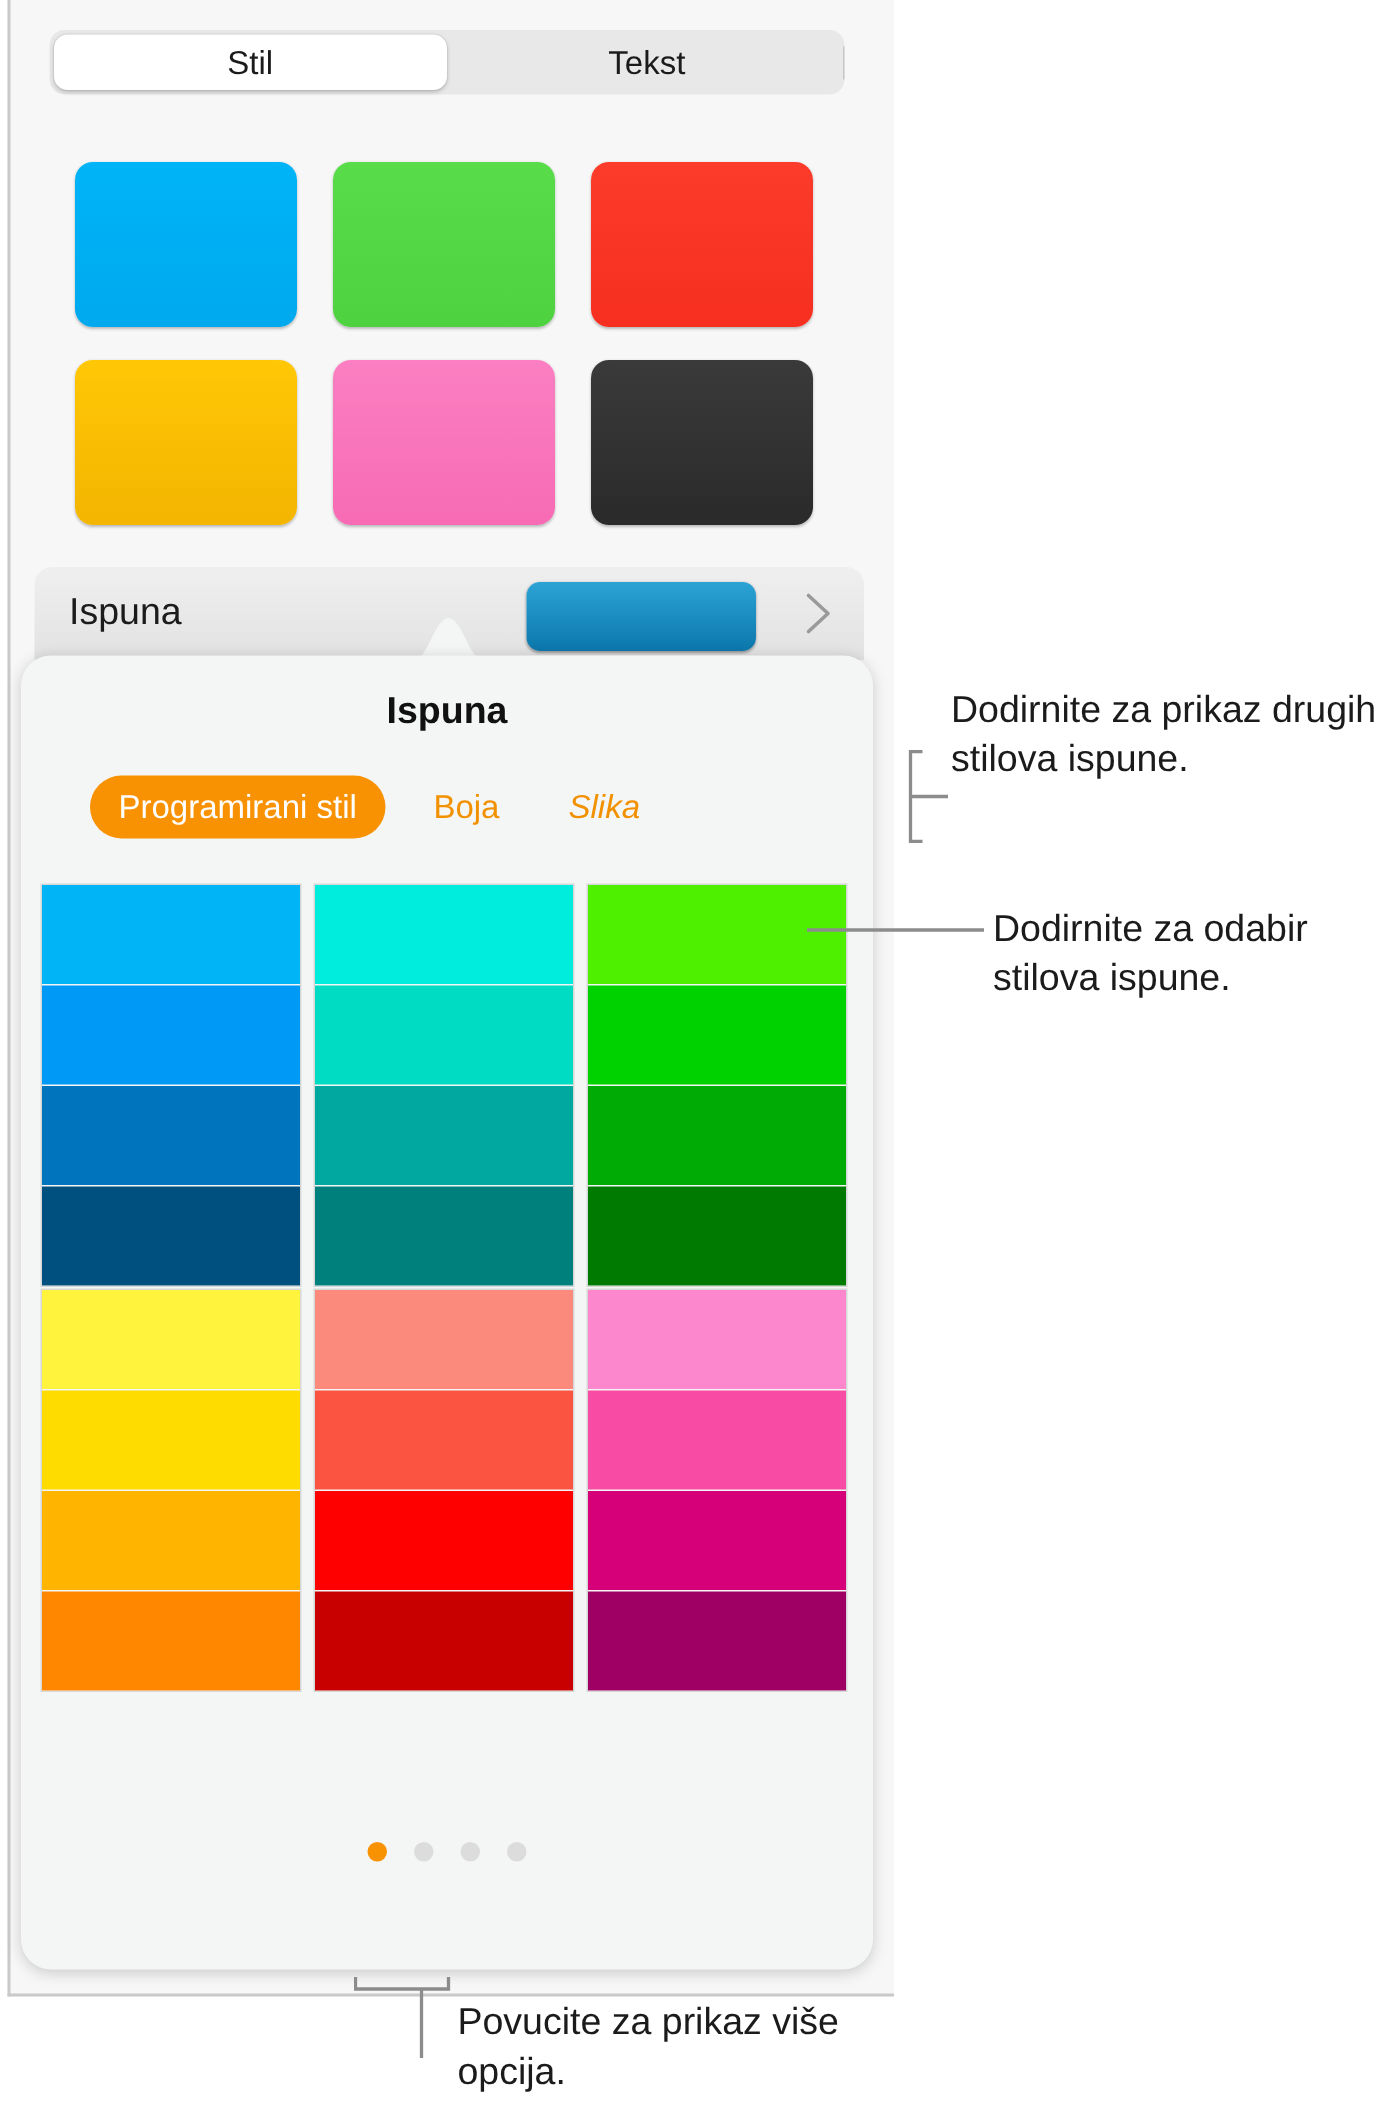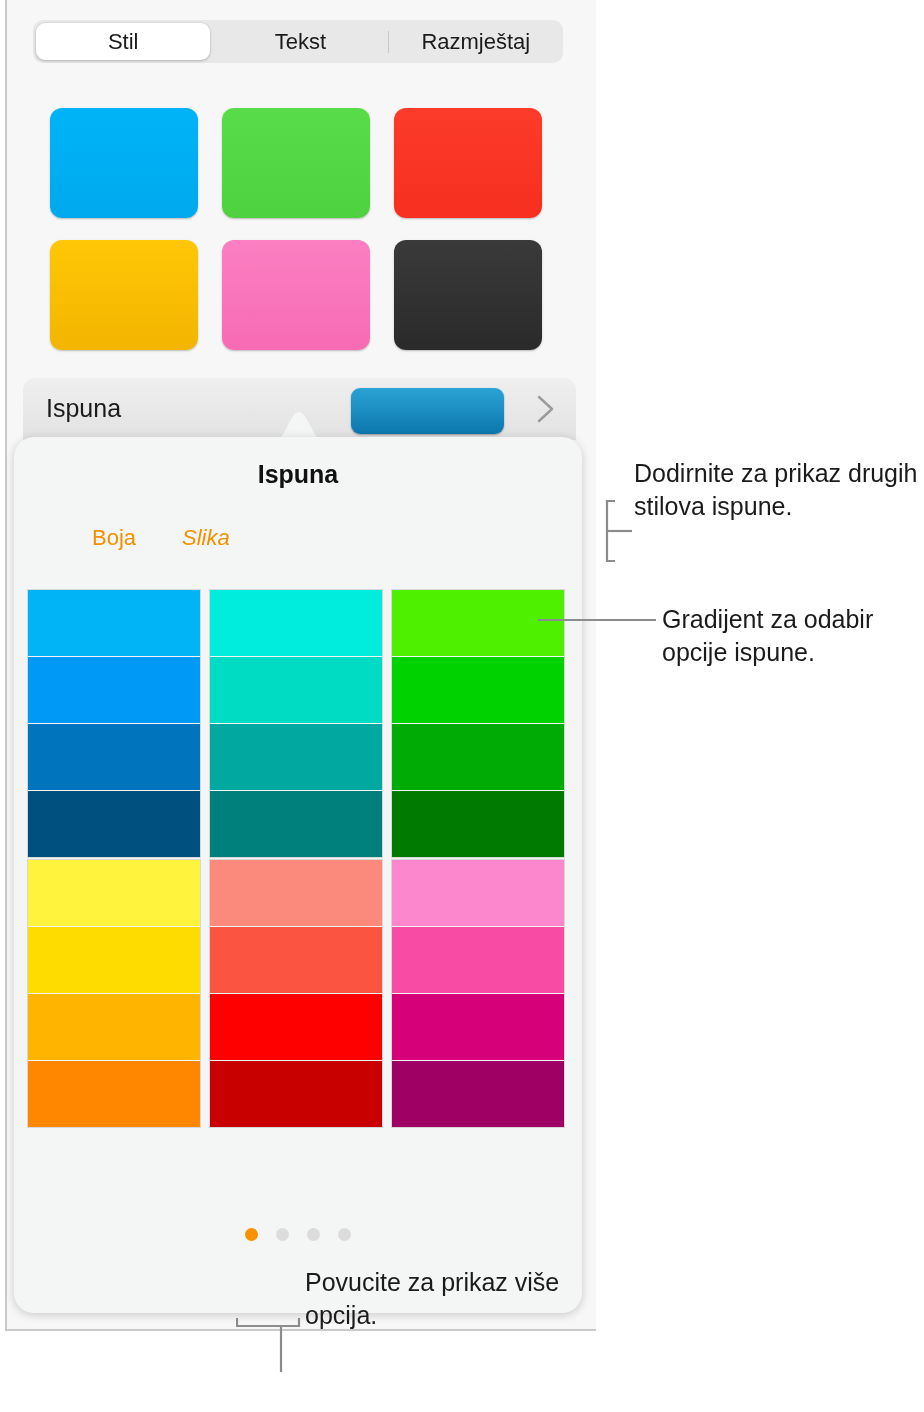--- a/index.html
+++ b/index.html
@@ -199,42 +199,39 @@
 
   
   .callout-text {
     position: absolute;
     font-size: 25px;
     color: #1b1b1b;
     line-height: 1.3;
   }
   #callout-1-text { left: 634px; top: 457px; width: 290px; }
   #callout-2-text { left: 662px; top: 603px; width: 262px; }
-  #callout-3-text { left: 305px; top: 1266px; width: 300px; }
+  #callout-3-text { left: 305px; top: 1332px; width: 300px; }
 
   .callout-line { position: absolute; }
   .callout-line svg { display: block; }
 </style>
 </head>
 <body>
 
 <div id="inspector-panel"></div>
 <div id="panel-bottom-edge"></div>
 
 <div id="segmented-control">
   <div class="seg-tab selected">
     <span>Stil</span>
   </div>
   <div class="seg-tab">
     <span>Tekst</span>
   </div>
   <div class="seg-divider"></div>
-  <div class="seg-tab">
-    <span>Razmještaj</span>
-  </div>
 </div>
 
 <div id="style-swatch-grid">
   <div class="style-swatch" style="background:linear-gradient(#00b4f7,#00a9ee);"></div>
   <div class="style-swatch" style="background:linear-gradient(#58dc4a,#4fd23f);"></div>
   <div class="style-swatch" style="background:linear-gradient(#fc3b2b,#f62f20);"></div>
   <div class="style-swatch" style="background:linear-gradient(#ffc706,#f3b500);"></div>
   <div class="style-swatch" style="background:linear-gradient(#fb7fc2,#f76bb4);"></div>
   <div class="style-swatch" style="background:linear-gradient(#3a3a3a,#2a2a2a);"></div>
 </div>
@@ -253,20 +250,23 @@
   <svg width="46" height="30" viewBox="0 0 46 30">
     <path d="M0,30 C9,30 14,2 23,2 C32,2 37,30 46,30 Z" fill="#f4f5f5"></path>
   </svg>
 </div>
 
 <div id="fill-popover">
 
   <div id="popover-title">Ispuna</div>
 
   <div id="popover-tabs">
+    <div class="pop-tab selected">
+      <span>Programirani stil</span>
+    </div>
     <div class="pop-tab plain" style="margin-left:14px;">
       <span>Boja</span>
     </div>
     <div class="pop-tab plain" style="margin-left:10px;font-style:italic;">
       <span>Slika</span>
     </div>
   </div>
 </div>
 
 <div class="color-grid" id="color-grid-1">
@@ -324,21 +324,21 @@
     <line x1="3" y1="31" x2="28" y2="31" stroke="#8c8c8c" stroke-width="2.2"></line>
   </svg>
 </div>
 <div class="callout-text" id="callout-1-text">Dodirnite za prikaz drugih stilova ispune.</div>
 
 <div class="callout-line" style="left:538px; top:618px;">
   <svg width="118" height="4" viewBox="0 0 118 4">
     <line x1="0" y1="2" x2="118" y2="2" stroke="#8c8c8c" stroke-width="2.2"></line>
   </svg>
 </div>
-<div class="callout-text" id="callout-2-text">Gradijent za odabir opcije ispune.</div>
+<div class="callout-text" id="callout-2-text">Dodirnite za odabir stilova ispune.</div>
 
 <div class="callout-line" style="left:236px; top:1310px;">
   <svg width="70" height="78" viewBox="0 0 70 78">
     <path d="M1,8 V16 H63 V8" fill="none" stroke="#8c8c8c" stroke-width="2.2"></path>
     <line x1="45" y1="16" x2="45" y2="62" stroke="#8c8c8c" stroke-width="2.2"></line>
   </svg>
 </div>
 <div class="callout-text" id="callout-3-text">Povucite za prikaz više opcija.</div>
 
 </body></html>

